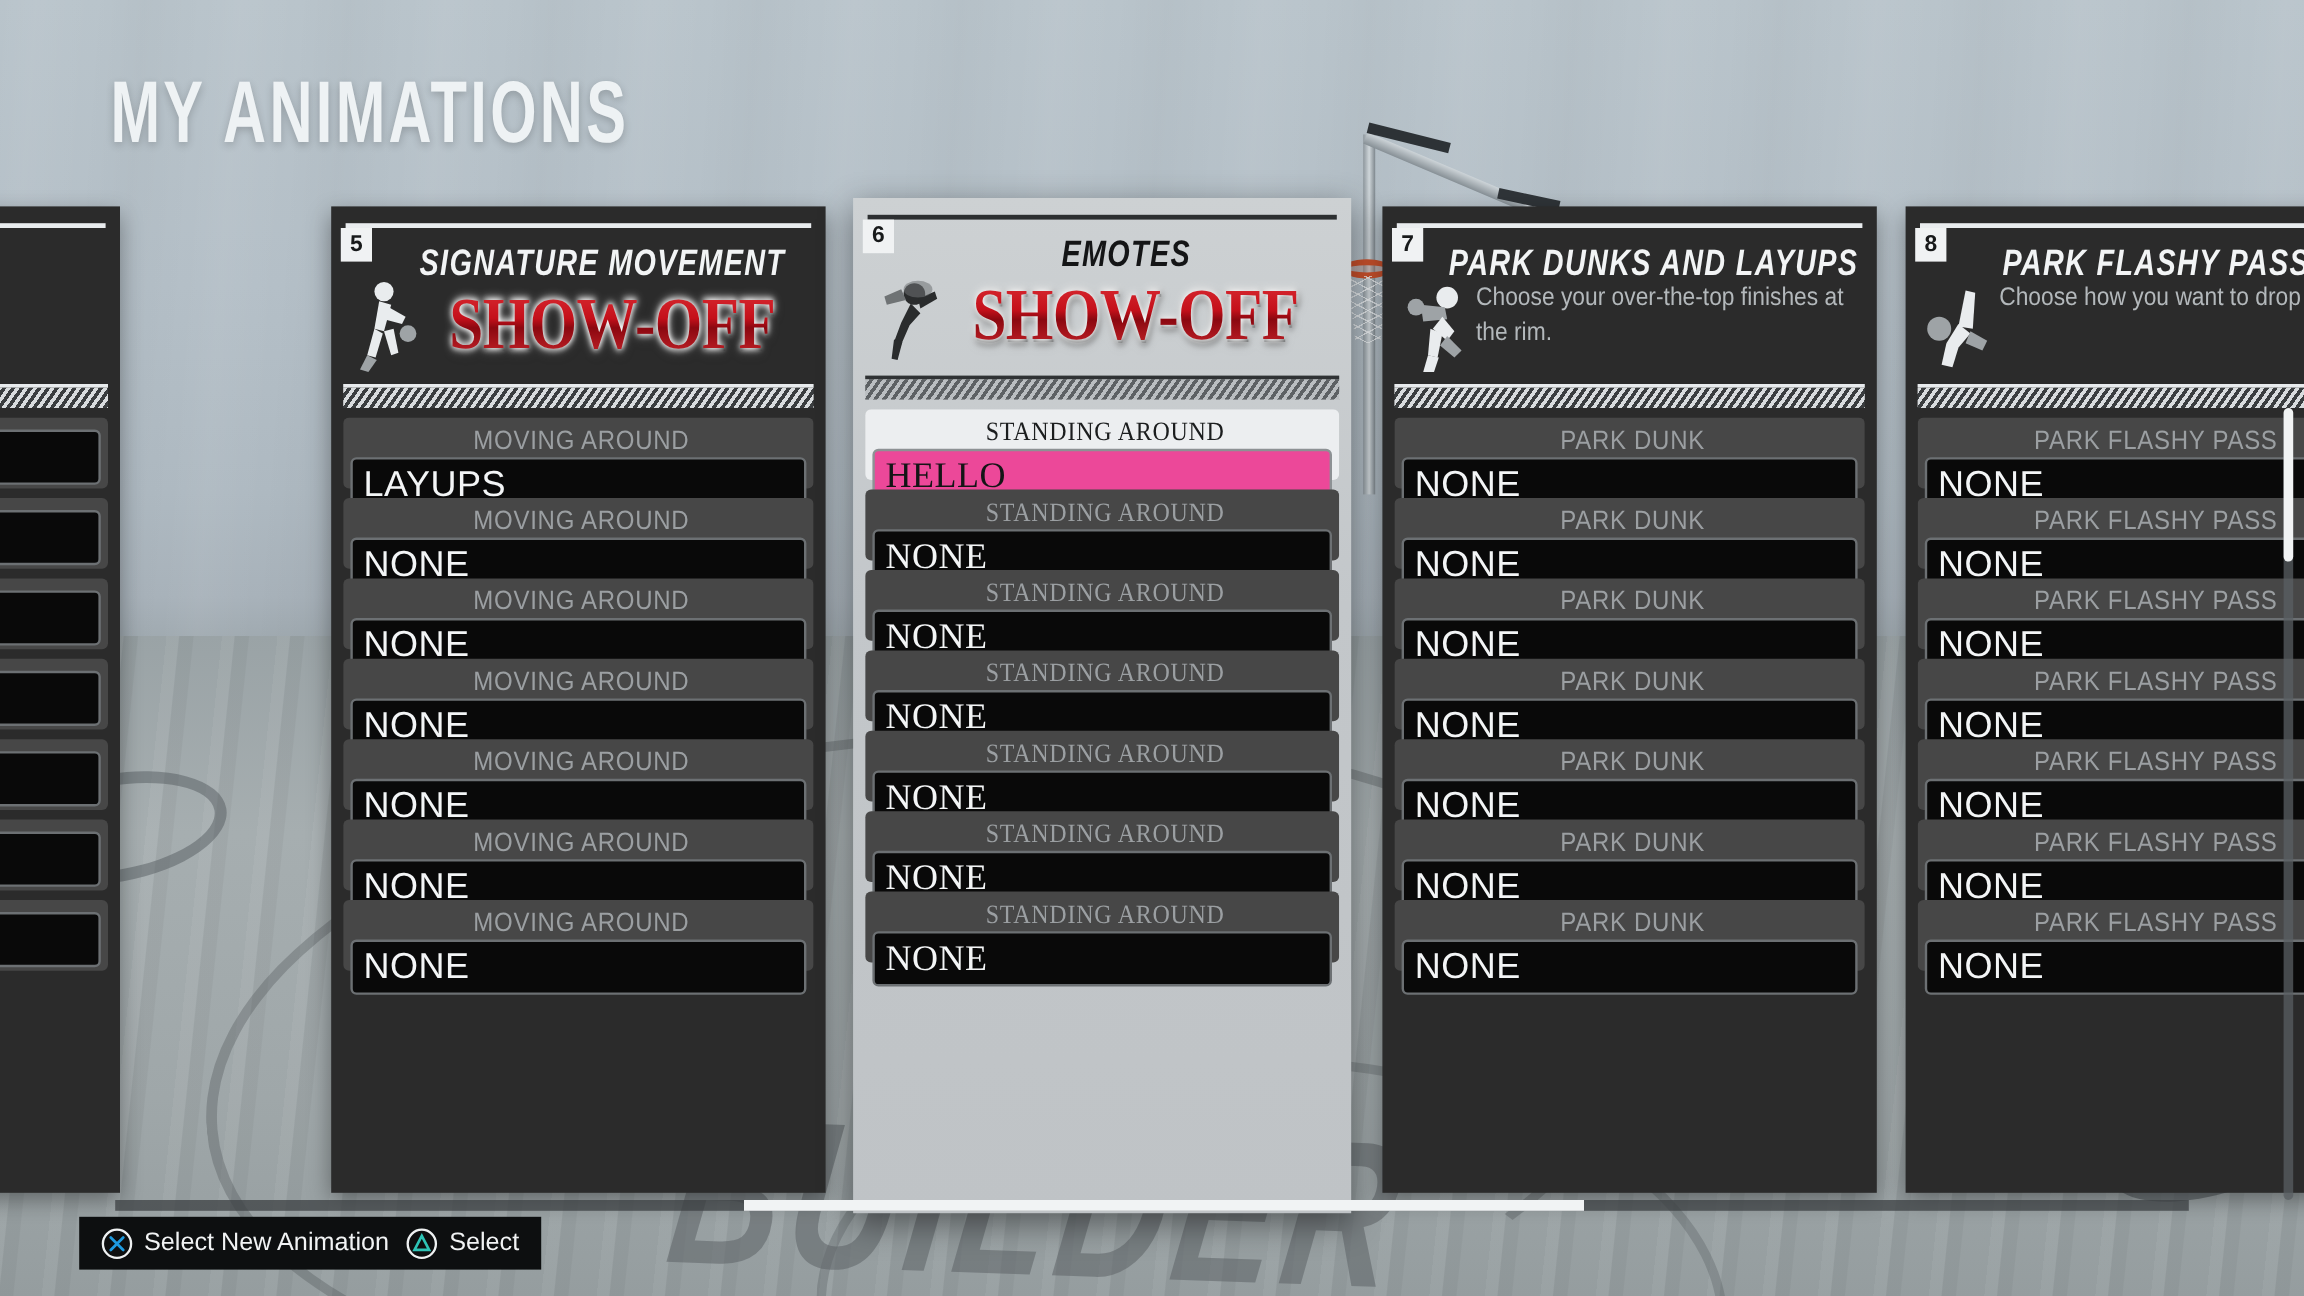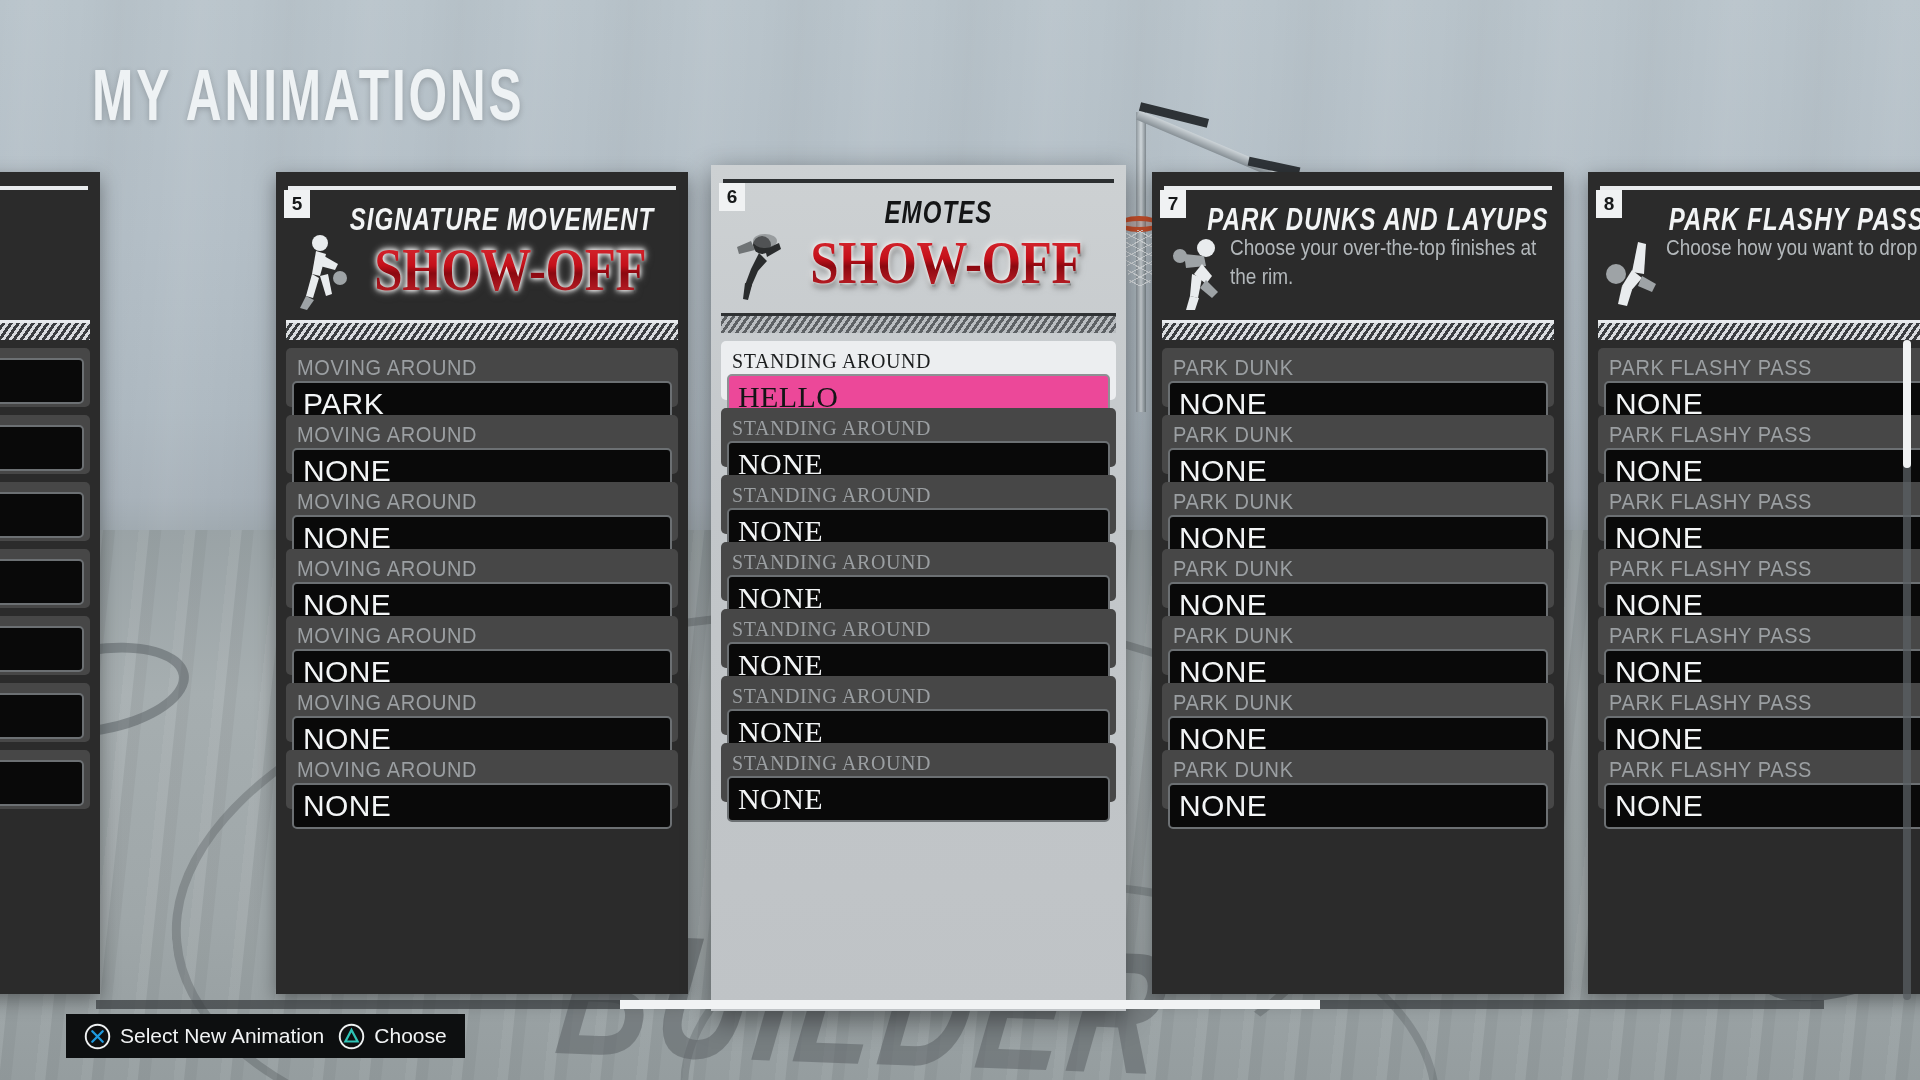--- a/index.html
+++ b/index.html
@@ -296,20 +296,21 @@
   }
   .card.active .rows { bottom: 18px; font-family: Liberation Serif, serif; }
 
   .row {
     position: relative;
     margin-bottom: 8px;
     background: #474747;
     border-radius: 5px;
     padding: 5px 6px 6px 6px;
     height: 59px;
+    text-align: center;
   }
   .row.selected {
     background: #eceef0;
   }
   .row-label {
     font-size: 20px;
     color: #9b9fa2;
     letter-spacing: 0.6px;
     padding: 2px 0 3px 5px;
     transform: scaleY(1.1);
@@ -467,21 +468,21 @@
         <circle cx="54" cy="48" r="7" fill="#9ea3a6"></circle>
             </svg></div>
           <div class="badge-showoff">
             <span>SHOW-OFF</span>
           </div>
         </div>
         <div class="hatch"></div>
         <div class="rows">
           <div class="row">
             <div class="row-label">MOVING AROUND</div>
-            <div class="row-value">PARK</div>
+            <div class="row-value">LAYUPS</div>
           </div>
           <div class="row">
             <div class="row-label">MOVING AROUND</div>
             <div class="row-value">NONE</div>
           </div>
           <div class="row">
             <div class="row-label">MOVING AROUND</div>
             <div class="row-value">NONE</div>
           </div>
           <div class="row">
@@ -663,17 +664,17 @@
         </span>
         <span class="btnhint-label">Select New Animation</span>
       </div>
       <div class="btnhint">
         <span>
           <svg class="ps-glyph" xmlns="http://www.w3.org/2000/svg" viewBox="0 0 28 28">
       <circle cx="14" cy="14" r="12.2" fill="none" stroke="#eef1f2" stroke-width="2"></circle>
       <path d="M14 7.2 L20.3 19.2 L7.7 19.2 Z" fill="none" stroke="#2ec4b6" stroke-width="2.3"></path>
           </svg>
         </span>
-        <span class="btnhint-label">Choose</span>
+        <span class="btnhint-label">Select</span>
       </div>
     </div>
 
 </div>
 
 </body></html>

